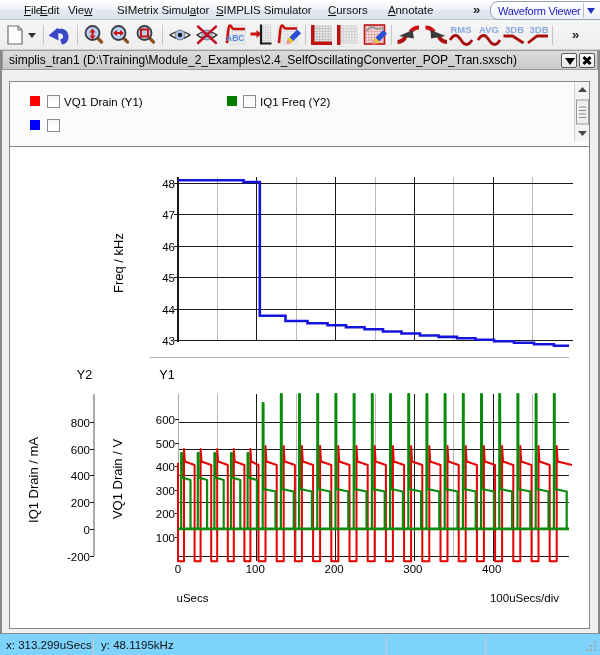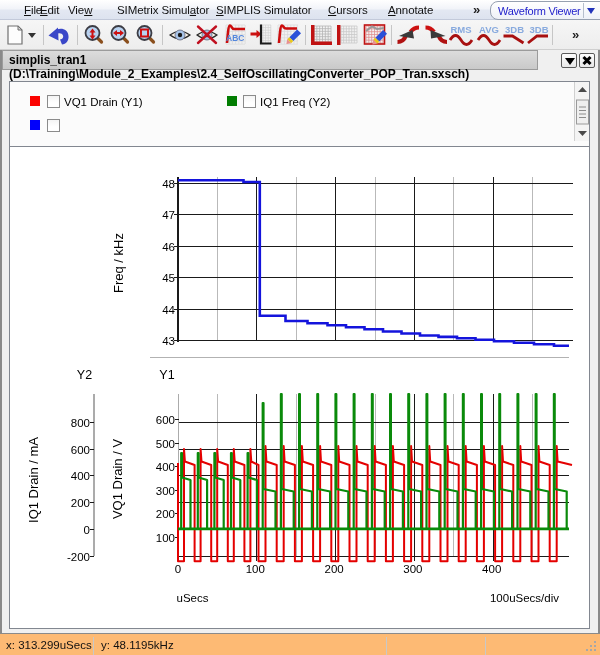--- a/index.html
+++ b/index.html
@@ -2,35 +2,35 @@
 <html><head><meta charset="utf-8"><style>
 *{margin:0;padding:0;box-sizing:border-box}
 html,body{width:600px;height:655px;overflow:hidden;background:#f0f0f0;
   font-family:"Liberation Sans",sans-serif;-webkit-font-smoothing:antialiased}
 #menubar{position:absolute;left:0;top:0;width:600px;height:20px;
   background:linear-gradient(#ffffff,#f2f4f9 45%,#e3e8f2 55%,#dde3ef);
   border-bottom:1px solid #c3cada;font-size:11.5px;letter-spacing:-0.1px;color:#111}
 #menubar span.mi{position:absolute;top:3.5px}
 #toolbar{position:absolute;left:0;top:20px;width:600px;height:30px;
   background:linear-gradient(#f6f6f6,#ededed);border-bottom:1px solid #cfcfcf}
-#titlebar{position:absolute;left:2px;top:50px;width:536px;height:20px;
+#titlebar{position:absolute;left:2px;top:50px;width:596px;height:20px;
   background:linear-gradient(#dcdcdc,#c9c9c9);border:1px solid #9b9b9b;
-  font-weight:bold;font-size:12px;color:#000}
+  font-weight:normal;font-size:12px;color:#000}
 .tbtn{position:absolute;top:2px;width:16px;height:15px;background:linear-gradient(#fdfdfd,#e8e8e8);
   border:1px solid #5a5a5a;border-radius:2px}
 #legend{position:absolute;left:9px;top:81px;width:581px;height:74px;
   background:#fbfbfb;border:1px solid #828790}
 .lsq{position:absolute;width:10px;height:10px}
 .lcb{position:absolute;width:13px;height:13px;background:linear-gradient(#f4f4f4,#fff 60%);
   border:1px solid #8b8b8b}
 .ltx{position:absolute;font-size:11.5px;color:#000}
 #graph{position:absolute;left:9px;top:146px;width:581px;height:483px;
   background:#fff;border:1px solid #828790}
 #statusbar{position:absolute;left:0;top:634px;width:600px;height:21px;
-  background:#fdba74;font-size:11.5px;color:#111}
+  background:#7dd3fc;font-size:11.5px;color:#111}
 .ssep{position:absolute;top:3px;width:1px;height:18px;background:#c8c8c8}
 </style></head>
 <body>
 
 <div id="menubar">
  <span class="mi" style="left:24px"><u>F</u>ile</span>
  <span class="mi" style="left:40px"><u>E</u>dit</span>
  <span class="mi" style="left:68px">Vie<u>w</u></span>
  <span class="mi" style="left:117px">SIMetrix Simul<u>a</u>tor</span>
  <span class="mi" style="left:216px"><u>S</u>IMPLIS Simulator</span>

